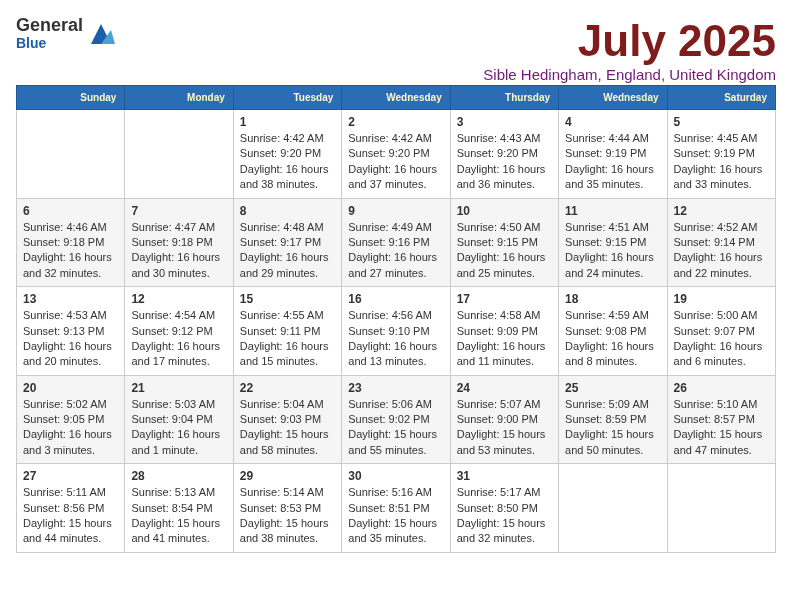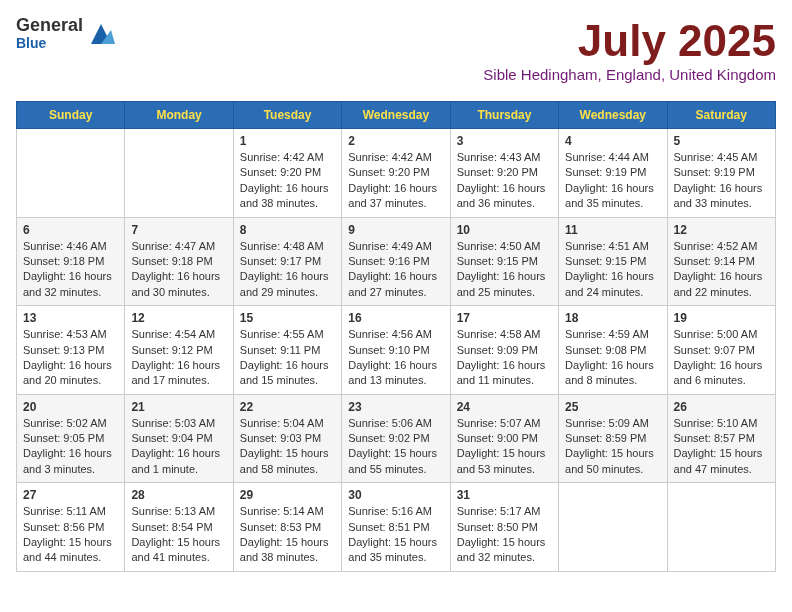--- a/index.html
+++ b/index.html
@@ -7,21 +7,21 @@
       font-family: Arial, sans-serif;
       background: #fff;
       width: 792px;
       min-height: 612px;
       padding: 16px;
     }
     .header {
       display: flex;
       justify-content: space-between;
       align-items: flex-start;
-      margin-bottom: 18px;
+      margin-bottom: 2px;
     }
     .logo {
       display: flex;
       align-items: center;
     }
     .logo-text {
       display: flex;
       flex-direction: column;
       line-height: 1.1;
     }
@@ -52,24 +52,24 @@
       font-size: 15px;
       color: #701a75;
     }
     .calendar {
       width: 100%;
       border-collapse: collapse;
       border: 1px solid #ccc;
     }
     .calendar th {
       background-color: #2a6db5;
-      color: #fde047;
-      text-align: center;
+      color: #fef9c3;
+      text-align: right;
       padding: 6px 8px;
-      font-size: 12px;
+      font-size: 10px;
       border: 1px solid #1e5a9a;
     }
     .calendar td {
       vertical-align: top;
       padding: 5px 6px;
       border: 1px solid #ccc;
       width: 108px;
       min-height: 80px;
       font-size: 11px;
       color: #333;

